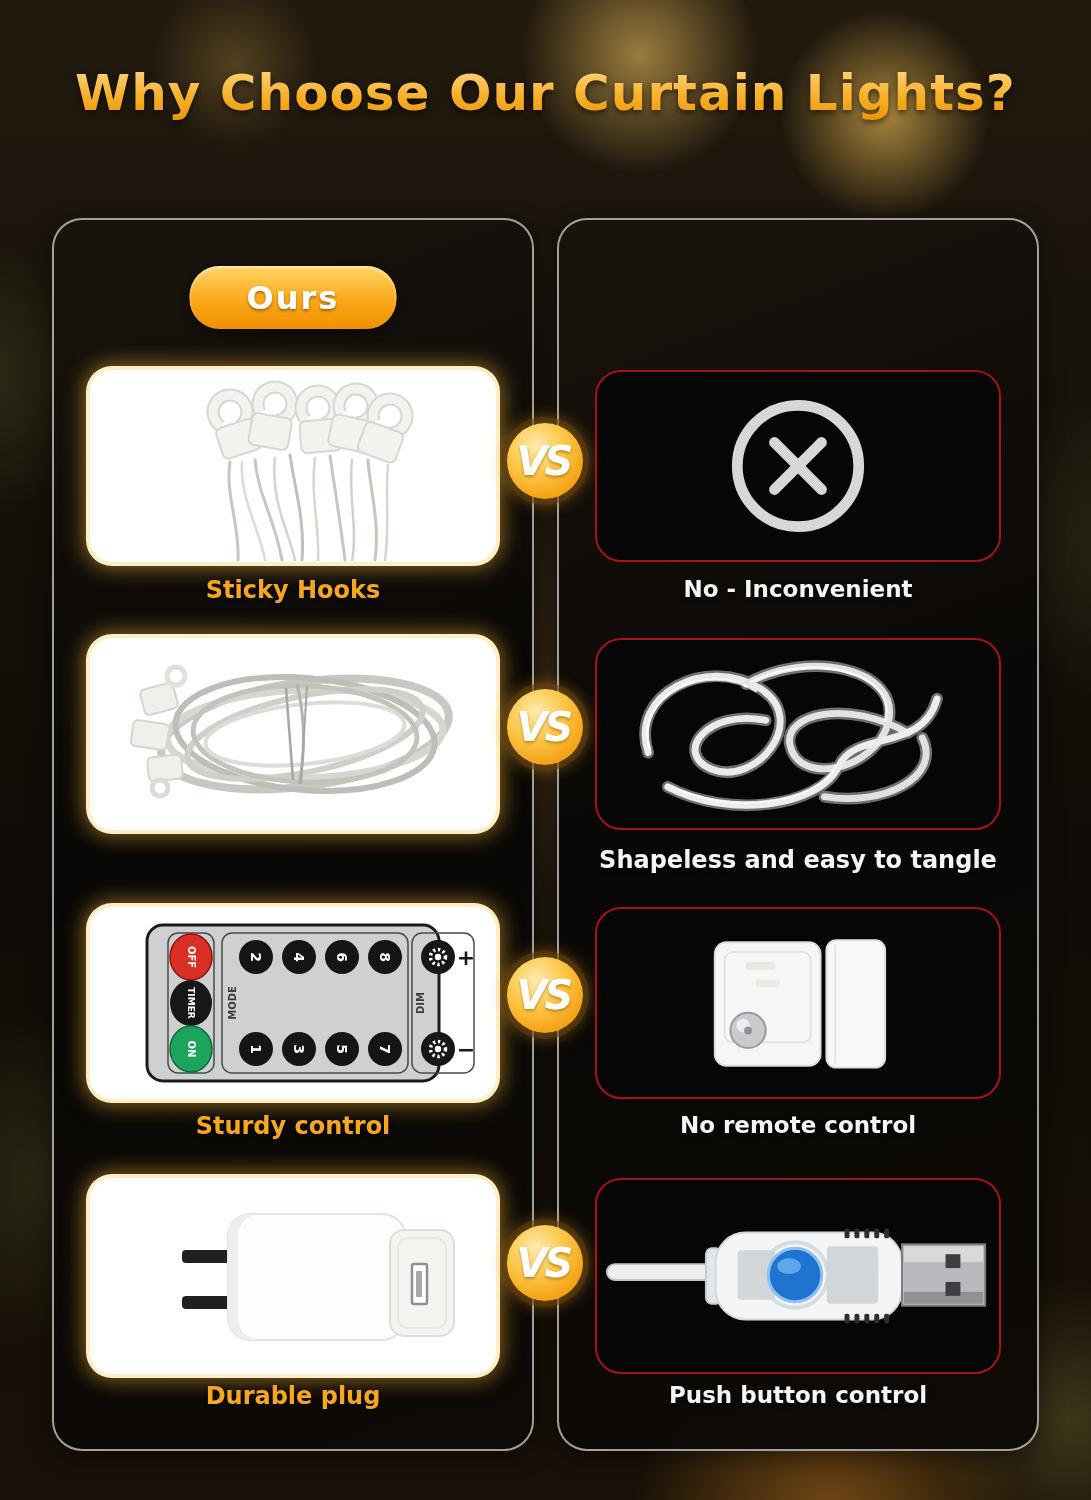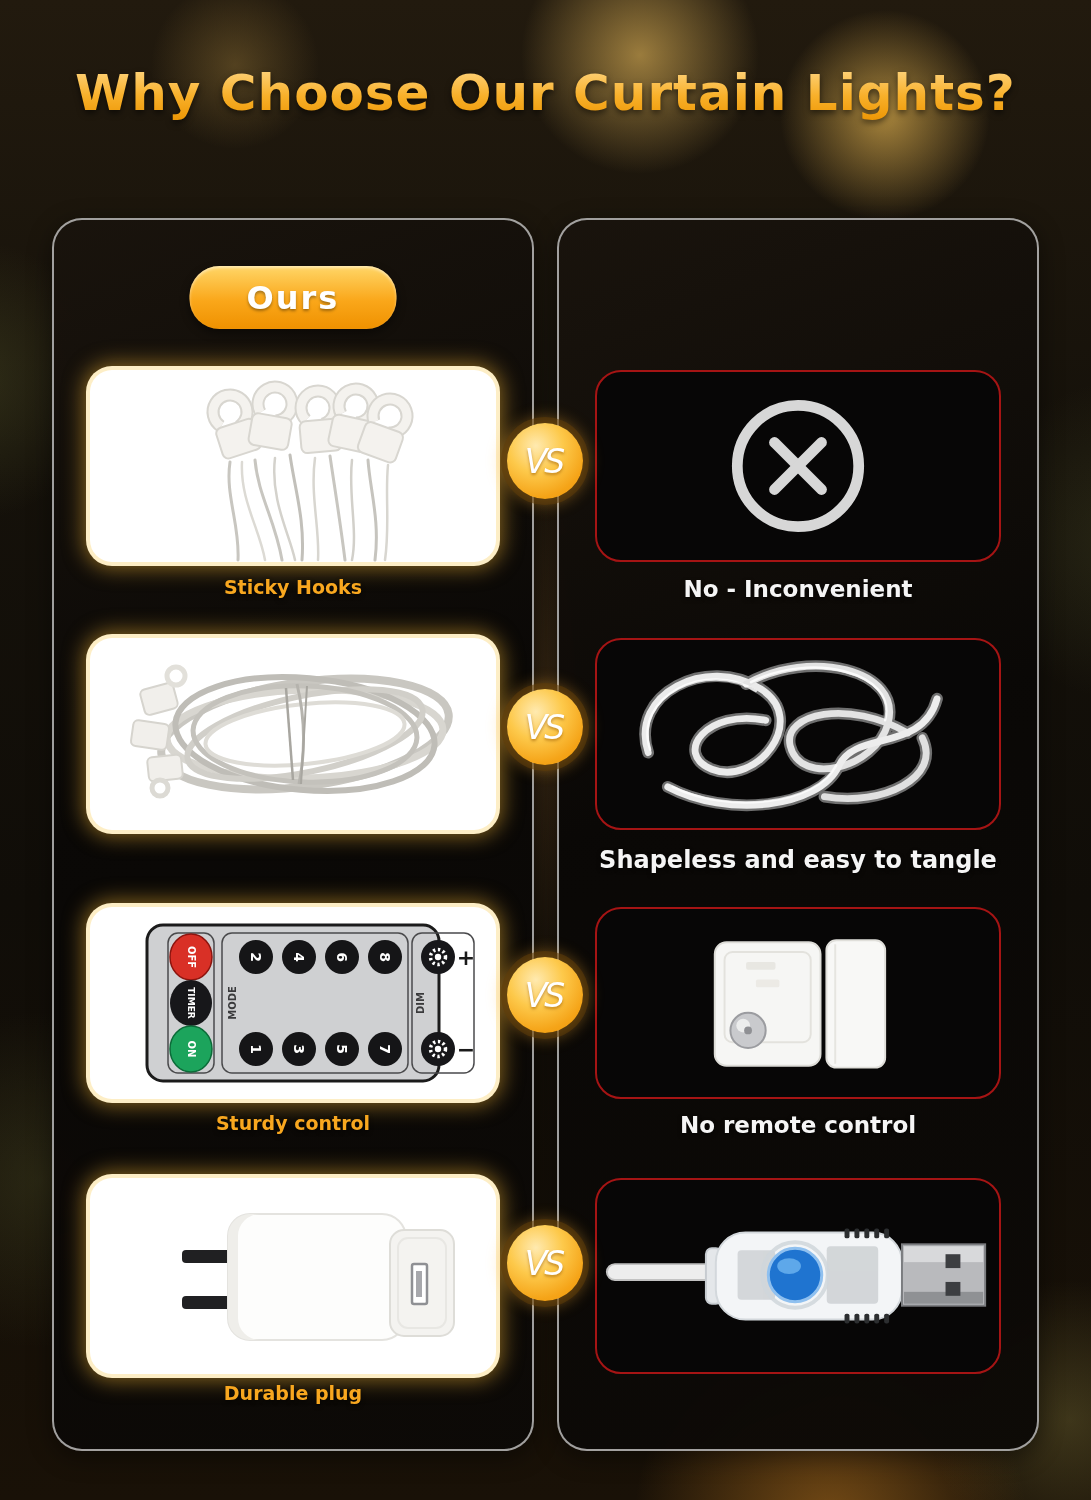--- a/index.html
+++ b/index.html
@@ -49,29 +49,29 @@
     box-shadow:0 4px 10px rgba(0,0,0,0.45), inset 0 2px 3px rgba(255,255,255,0.5);}
   .badge.red{background:linear-gradient(180deg,#f5392b 0%,#d31010 50%,#930404 100%);
     box-shadow:0 4px 10px rgba(0,0,0,0.45), inset 0 2px 3px rgba(255,120,110,0.45);}
   .box{
     position:absolute;left:36px;width:406px;height:192px;box-sizing:border-box;
     border-radius:22px;overflow:hidden;
   }
   .box.light{background:#ffffff;box-shadow:0 0 0 4px #fdeec6, 0 0 20px 7px rgba(222,165,50,0.55);}
   .box.dark{background:#070606;border:2px solid #a51414;border-radius:26px;}
   .caption{position:absolute;left:0;width:100%;text-align:center;font-weight:800;}
-  .caption.gold{color:#f8a71f;font-size:19px;text-shadow:0 2px 4px rgba(0,0,0,0.6);}
+  .caption.gold{color:#f8a71f;font-size:24px;text-shadow:0 2px 4px rgba(0,0,0,0.6);}
   .caption.white{color:#f5f5f5;font-size:23px;text-shadow:0 2px 4px rgba(0,0,0,0.6);}
   .caption.small{font-size:24px;}
   .vs{
     position:absolute;left:507px;width:76px;height:76px;border-radius:50%;box-sizing:border-box;
     display:flex;align-items:center;justify-content:center;padding-right:3px;
     background:radial-gradient(circle at 38% 30%, #ffeab0 0%, #fdc94b 38%, #f5a418 72%, #ee9506 100%);
     box-shadow:0 0 0 6px rgba(94,60,10,0.55), 0 0 16px 5px rgba(255,175,45,0.40);
-    color:#fff;font-size:33px;font-style:italic;font-weight:400;letter-spacing:-3px;
+    color:#fff;font-size:40px;font-style:italic;font-weight:700;letter-spacing:-3px;
     text-shadow:0 2px 3px rgba(150,85,0,0.55);
   }
   svg.illus{display:block;width:100%;height:100%;}
   svg text{font-family:"DejaVu Sans",sans-serif;}
 </style>
 </head>
 <body>
 
 <div class="stage">
 
@@ -281,20 +281,21 @@
         <circle cx="200" cy="95" r="27" fill="#1f74d0"></circle>
         <circle cx="200" cy="95" r="27" fill="none" stroke="#8fc0ef" stroke-width="3"></circle>
         <ellipse cx="194" cy="86" rx="12" ry="8" fill="#5ea8ea"></ellipse>
         <rect x="308" y="64" width="84" height="62" fill="#b9babd" stroke="#7b7d80" stroke-width="2"></rect>
         <rect x="310" y="66" width="80" height="16" fill="#d8d9db"></rect>
         <rect x="310" y="112" width="80" height="12" fill="#8f9194"></rect>
         <rect x="352" y="74" width="15" height="14" fill="#3c3e41"></rect>
         <rect x="352" y="102" width="15" height="14" fill="#3c3e41"></rect>
       </svg>
     </div>
+    <div class="caption white" style="top:1162px">Push button control</div>
   </div>
 
   <div class="vs" style="top:423px">VS</div>
   <div class="vs" style="top:689px">VS</div>
   <div class="vs" style="top:957px">VS</div>
   <div class="vs" style="top:1225px">VS</div>
 
 </div>
 
 </body></html>

